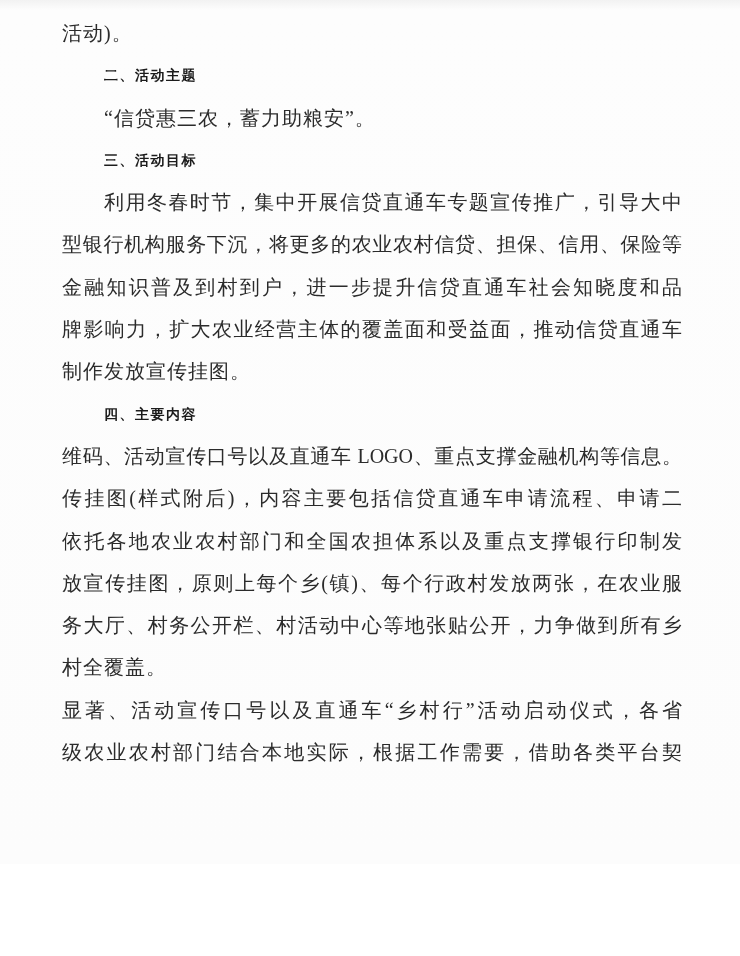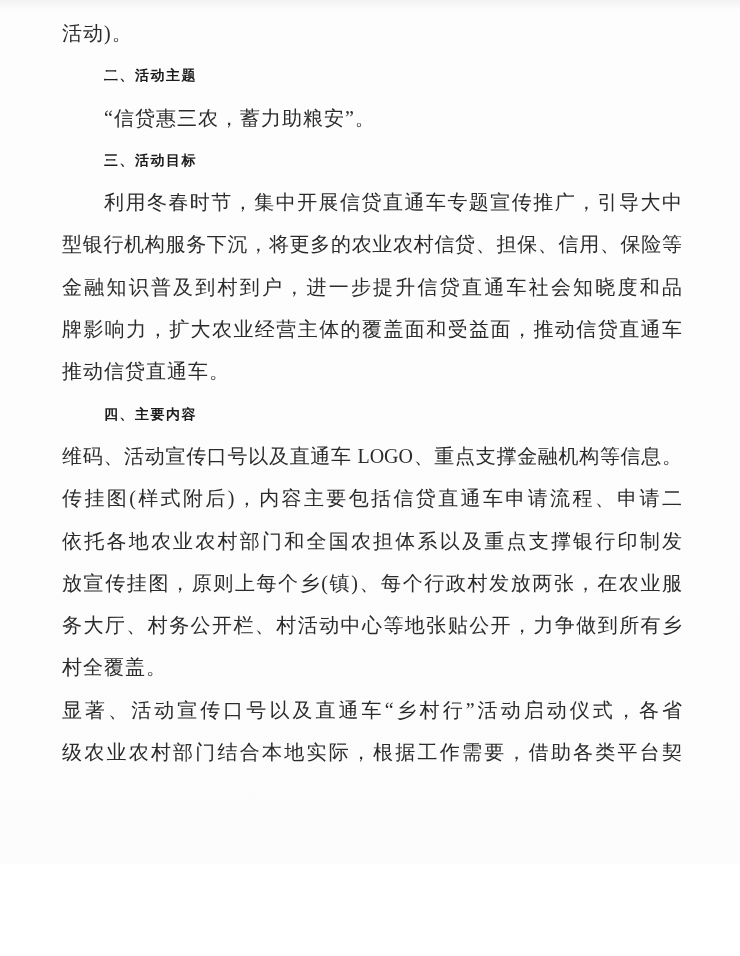--- a/index.html
+++ b/index.html
@@ -70,21 +70,21 @@
 <div class="page">
   <div class="text-block">
       <div class="line">活动)。</div>
       <div class="line heading indent">二、活动主题</div>
       <div class="line indent">“信贷惠三农，蓄力助粮安”。</div>
       <div class="line heading indent">三、活动目标</div>
       <div class="line indent fill">利用冬春时节，集中开展信贷直通车专题宣传推广，引导大中</div>
       <div class="line fill">型银行机构服务下沉，将更多的农业农村信贷、担保、信用、保险等</div>
       <div class="line fill">金融知识普及到村到户，进一步提升信贷直通车社会知晓度和品</div>
       <div class="line fill">牌影响力，扩大农业经营主体的覆盖面和受益面，推动信贷直通车</div>
-      <div class="line">推动信贷直通车。</div>
+      <div class="line">制作发放宣传挂图。</div>
       <div class="line heading indent">四、主要内容</div>
       <div class="line fill">维码、活动宣传口号以及直通车 LOGO、重点支撑金融机构等信息。</div>
       <div class="line fill">传挂图(样式附后)，内容主要包括信贷直通车申请流程、申请二</div>
       <div class="line fill">依托各地农业农村部门和全国农担体系以及重点支撑银行印制发</div>
       <div class="line fill">放宣传挂图，原则上每个乡(镇)、每个行政村发放两张，在农业服</div>
       <div class="line fill">务大厅、村务公开栏、村活动中心等地张贴公开，力争做到所有乡</div>
       <div class="line">村全覆盖。</div>
       <div class="line fill">显著、活动宣传口号以及直通车“乡村行”活动启动仪式，各省</div>
       <div class="line fill">级农业农村部门结合本地实际，根据工作需要，借助各类平台契</div>
     </div>

